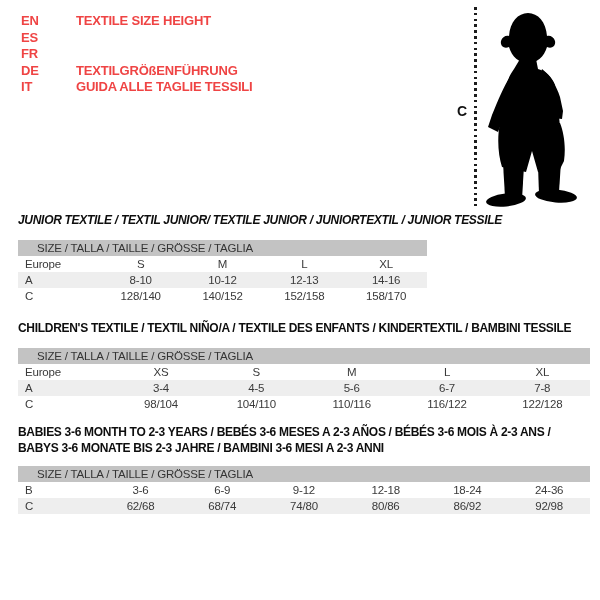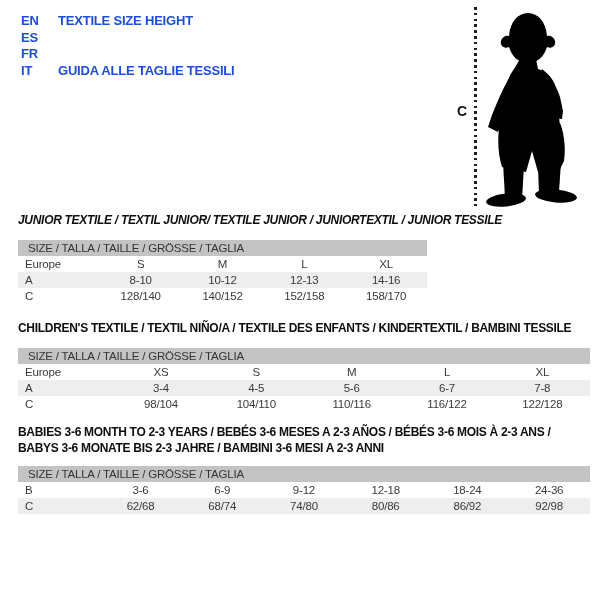--- a/index.html
+++ b/index.html
@@ -6,21 +6,21 @@
   html,body { background:#ffffff; }
   body { font-family:"Liberation Sans", sans-serif; }
   .page {
     position:relative; width:600px; height:600px; background:#ffffff;
     overflow:hidden; color:#1b1b1b;
   }
 
   
   .langs { position:absolute; left:21px; top:13px; }
   .lang-row { display:flex; line-height:16.5px; font-weight:700; font-size:13px;
-              letter-spacing:-0.2px; color:#1d4ed8; }
+              letter-spacing:-0.2px; color:#ef4444;gap:18px; }
   .lang-row .code { width:37px; }
 
   
   .figure-svg { position:absolute; left:476px; top:5px; width:110px; height:202px; }
   .measure-line {
     position:absolute; left:474px; top:7px; width:3px; height:199px;
     background:repeating-linear-gradient(to bottom, #1c1c1c 0px, #1c1c1c 2.6px,
                transparent 2.6px, transparent 5.8px);
   }
   .measure-label {
@@ -44,21 +44,21 @@
   }
   table.t1 { top:240px; width:409px; }
   table.t2 { top:348px; width:572px; }
   table.t3 { top:466px; width:572px; }
   .size-table td { height:16px; text-align:center; vertical-align:middle; padding:0; }
   .size-table td.lbl { text-align:left; padding-left:7px; }
   table.t1 td.lbl { width:56px; }
   table.t2 td.lbl { width:48px; }
   table.t3 td.lbl { width:48px; }
   .size-table tr.band td {
-    background:#c3c3c3; text-align:left; padding-left:10px; color:#343434;
+    background:#c3c3c3; text-align:left; padding-left:19px; color:#343434;
   }
   .size-table tr.shade td { background:#eeeeee; }
 
   
   .footnotes { position:absolute; left:18px; top:538px; }
   .footnote {
     font-weight:700; font-size:11px; letter-spacing:-0.2px; color:#0e0e0e;
     line-height:16px; white-space:nowrap;
   }
 </style>
@@ -70,20 +70,24 @@
   <div class="langs">
     <div class="lang-row">
       <span class="code">EN</span>
       <span class="label">TEXTILE SIZE HEIGHT</span>
     </div>
     <div class="lang-row">
       <span class="code">ES</span>
     </div>
     <div class="lang-row">
       <span class="code">FR</span>
+    </div>
+    <div class="lang-row">
+      <span class="code">DE</span>
+      <span class="label">TEXTILGRÖßENFÜHRUNG</span>
     </div>
     <div class="lang-row">
       <span class="code">IT</span>
       <span class="label">GUIDA ALLE TAGLIE TESSILI</span>
     </div>
   </div>
 
   <div class="measure-line"></div>
   <div class="measure-label">C</div>
   <svg class="figure-svg" viewBox="0 0 110 202" xmlns="http://www.w3.org/2000/svg" fill="#000000">

